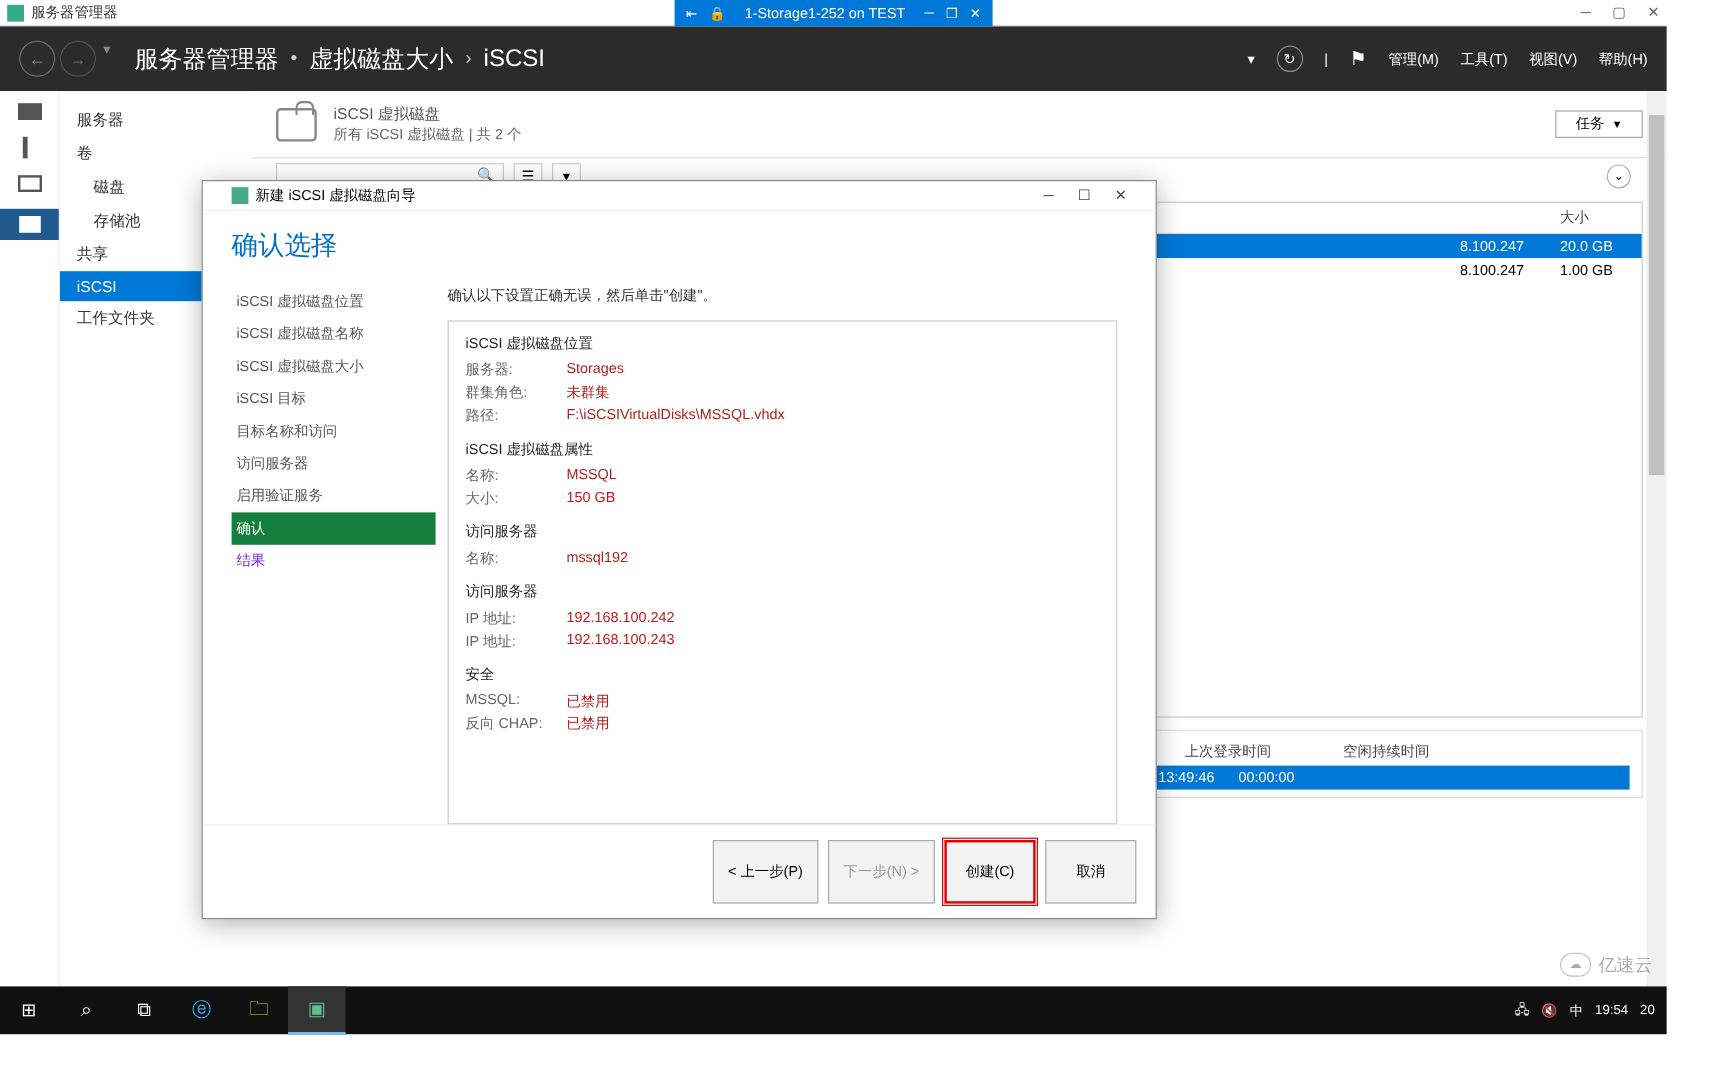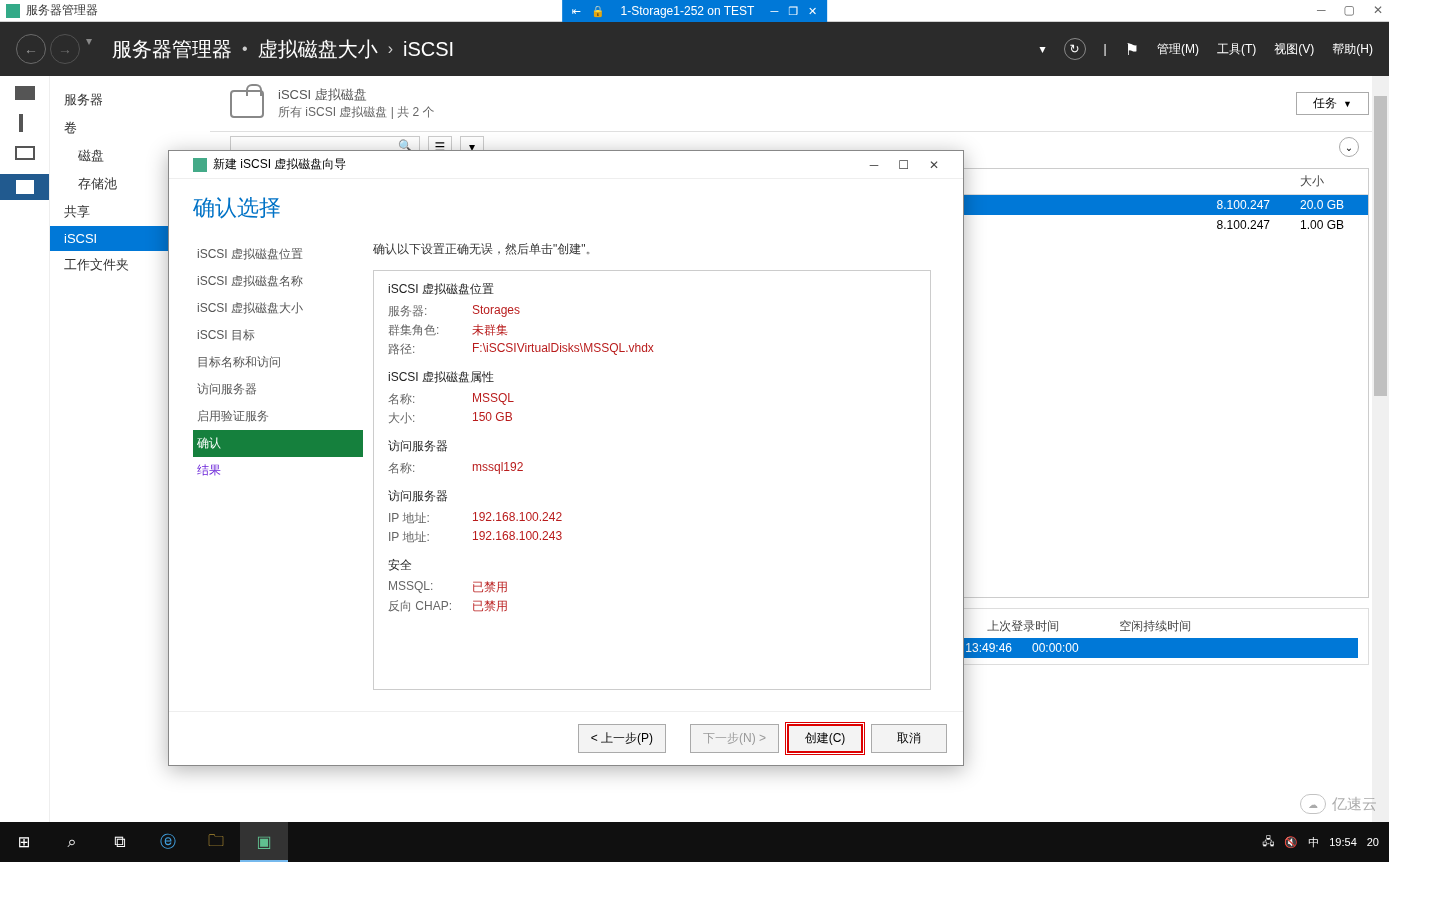--- a/index.html
+++ b/index.html
@@ -73,22 +73,22 @@
 .wiz-steps .st.dis { color:#6d28d9; }
 .wiz-detail { flex:1; padding:0 20px 0 10px; font-size:12px; color:#333; }
 .wiz-detail .intro { margin-bottom:12px; }
 .wiz-detail .box { border:1px solid #ccc; padding:10px 14px; height:420px; overflow:auto; }
 .sect-t { font-size:12px; margin:10px 0 4px; color:#222; }
 .sect-t:first-child { margin-top:0; }
 .kv { display:flex; font-size:12px; padding:1px 0; }
 .kv .k { width:84px; color:#666; }
 .kv .v { color:#b91c1c; }
 .wiz-btns { padding:12px 16px; display:flex; justify-content:flex-end; gap:8px; border-top:1px solid #eee; }
-.wiz-btns button { min-width:76px; padding:4px 12px; font-size:12px; background:#f3f3f3; border:1px solid #aaa; }
-.wiz-btns button:disabled { color:#999;margin-left:16px; }
+.wiz-btns button { min-width:76px; padding:16px 12px; font-size:12px; background:#f3f3f3; border:1px solid #aaa; }
+.wiz-btns button:disabled { color:#999; }
 .wiz-btns button.hot { border:2px solid #d00; outline:1px solid #d00; outline-offset:1px; }
 
 
 .taskbar { position:absolute; bottom:0; left:0; right:0; height:40px; background:#101010; display:flex; align-items:center; }
 .taskbar .tb-item { width:48px; height:40px; display:flex; align-items:center; justify-content:center; color:#fff; font-size:16px; }
 .taskbar .tb-item.start { font-size:15px; }
 .taskbar .tb-item.active { background:#333; border-bottom:2px solid #76b9ed; }
 .taskbar .tray { margin-left:auto; display:flex; align-items:center; gap:10px; color:#fff; font-size:11px; padding-right:10px; }
 
 

